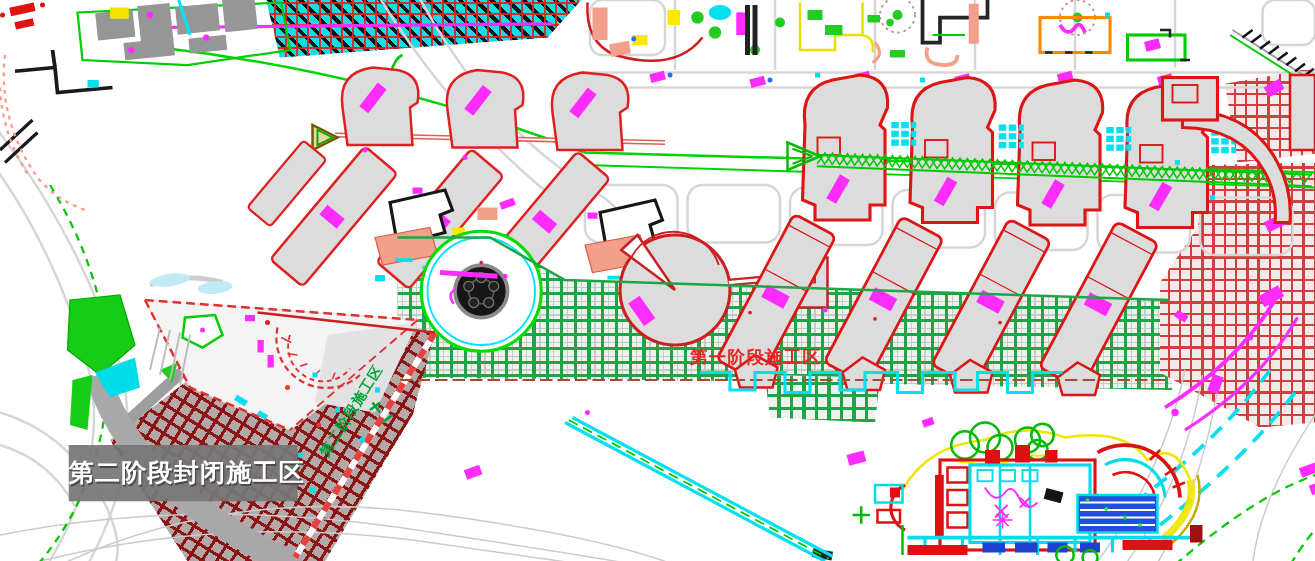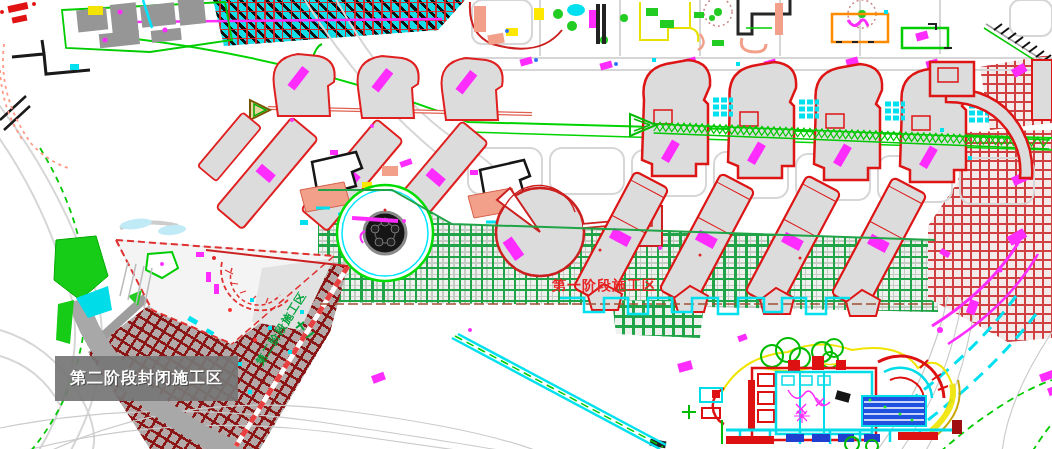--- a/index.html
+++ b/index.html
@@ -58,22 +58,22 @@
     left:978px;top:55px;width:74px;height:75px;
     background:
       repeating-linear-gradient(0deg,  #d04040 0 1.8px, transparent 1.8px 9px),
       repeating-linear-gradient(90deg, #d04040 0 1.8px, transparent 1.8px 9px),
       #f5eaea;
     clip-path:polygon(2px 12px,70px 0,74px 68px,12px 75px);
   }
   .overlay-label{
     position:absolute;left:55px;top:356px;width:183px;height:45px;
     background:rgba(118,118,118,.93);
-    display:flex;align-items:center;justify-content:center;
-    color:var(--overlay-text,#fff);font-size:16px;font-weight:bold;letter-spacing:1px;
+    display:flex;align-items:center;justify-content:flex-start;
+    color:var(--overlay-text,#fff);font-size:20px;font-weight:bold;letter-spacing:1px;
     text-shadow:1px 1px 0 #4a4a4a;white-space:nowrap;
   }
   .svgtext-red{font-size:14px;font-weight:bold;letter-spacing:1px;fill:#e82424;}
   .svgtext-green{font-size:11px;font-weight:bold;fill:#00a33a;letter-spacing:1px;}
 </style>
 </head>
 <body>
 
 <div class="stage">
 

